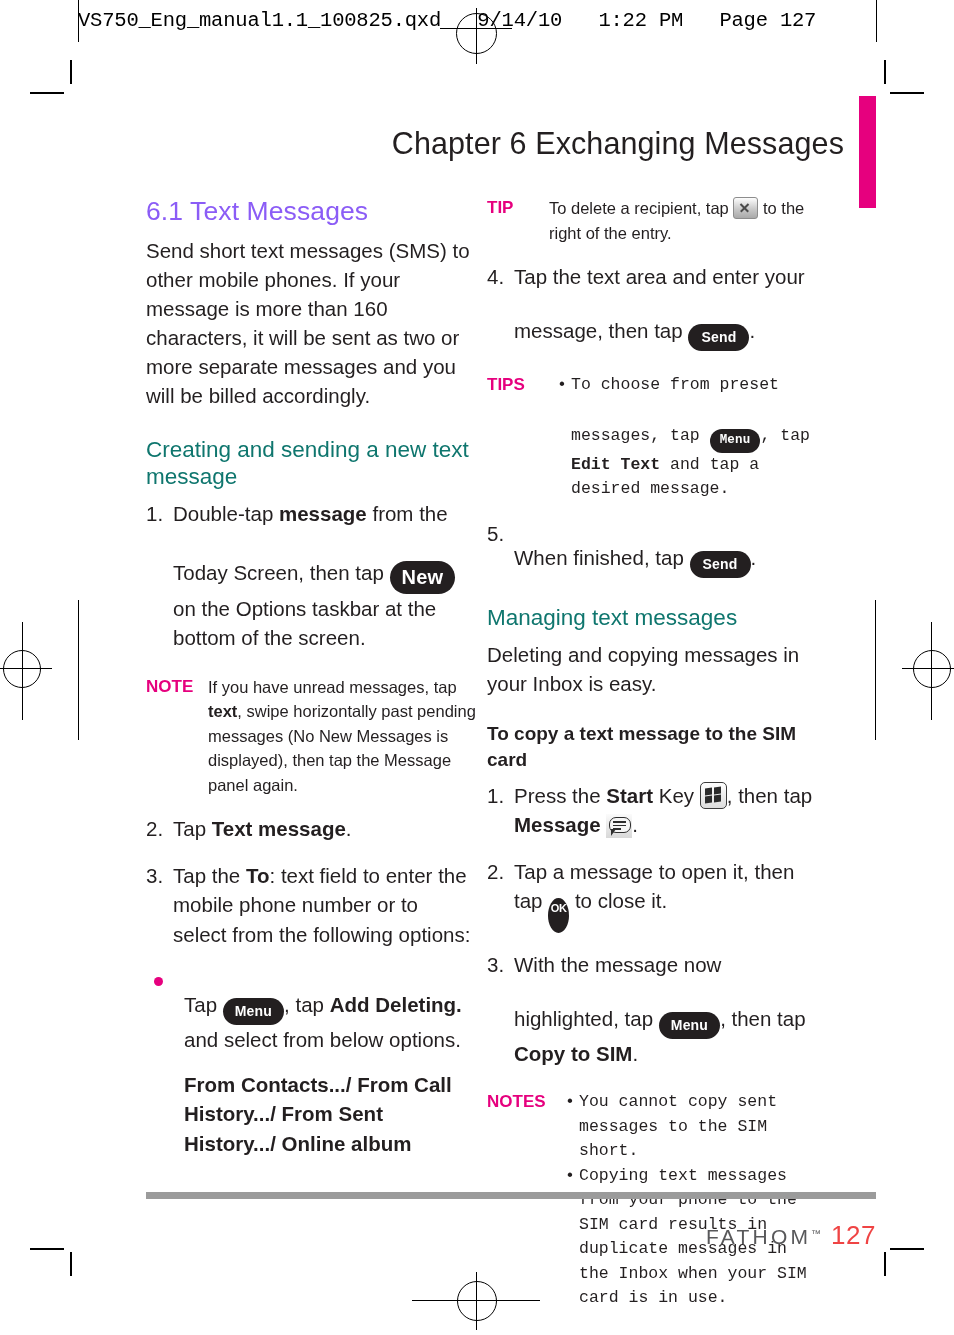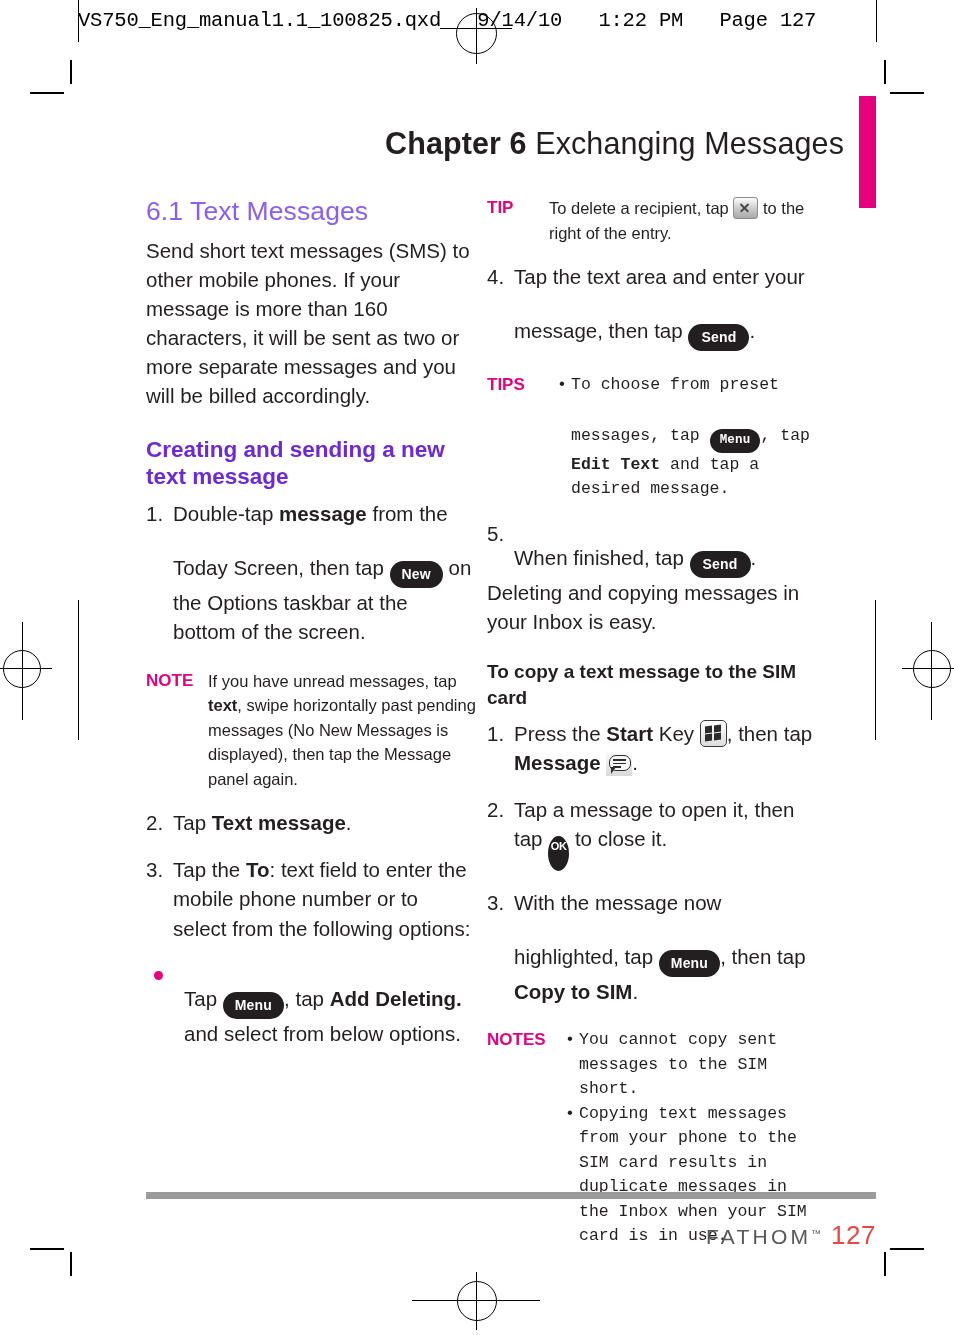--- a/index.html
+++ b/index.html
@@ -56,45 +56,45 @@
     background: #e6007e;
   }
   #chapter-title {
     position: absolute;
     right: 32px; top: 56px;
     font-size: 30.5px;
     color: #231f20;
     white-space: nowrap;
     letter-spacing: 0.1px;
   }
-  #chapter-title .num { font-weight: bold; }
+  #chapter-title .num { font-weight: normal; }
 
   
   .column {
     position: absolute;
     top: 150px;
     width: 330px;
   }
   #col-left  { left: 68px; }
   #col-right { left: 409px; }
 
   
   .h-section {
     color: #8b5cf6;
     font-size: 26.5px;
     margin: 0 0 9px 0;
     font-weight: normal;
     letter-spacing: 0.1px;
   }
   .h-sub {
-    color: #6d28d9;
+    color: #0f766e;
     font-size: 22.5px;
     line-height: 27px;
     margin: 26px 0 9px 0;
-    font-weight: bold;
+    font-weight: normal;
   }
   .h-bold {
     font-size: 19px;
     font-weight: bold;
     line-height: 26px;
     margin: 23px 0 8px 0;
     color: #231f20;
   }
 
   p.body {
@@ -179,21 +179,21 @@
     vertical-align: -4px;
     background: #231f20;
     color: #ffffff;
     border-radius: 999px;
     font-weight: bold;
     text-align: left;
     line-height: 1;
     letter-spacing: 0.2px;
     margin-top: 32px;
   }
-  .chip.new  { font-size: 14px; padding: 6px 12px 7px; }
+  .chip.new  { font-size: 20px; padding: 6px 12px 7px; }
   .chip.menu { font-size: 14px; padding: 6px 12px 7px; }
   .chip.send { font-size: 14px; padding: 6px 13px 7px; }
   .chip.small { font-size: 12.5px; padding: 5px 10px 6px; vertical-align: -3px; }
 
   .icon-x {
     display: inline-block;
     vertical-align: -5px;
     width: 23px; height: 20px;
     border: 1px solid #8d8d8d;
     border-radius: 3px;
@@ -379,20 +379,21 @@
         <span class="marker">3.</span><span>Tap the </span><b>To</b><span>: text field to enter the mobile phone number or to select from the following options:</span>
       </li>
     </ol>
 
     <ul class="bullets">
       <li class="bullet">
         <span class="dot"></span><span>Tap </span><span class="chip menu">Menu</span><span>, tap </span><b>Add Deleting.</b><span> and select from below options.</span>
       </li>
     </ul>
 
+    <div class="indented-bold">From Contacts.../ From Call History.../ From Sent History.../ Online album</div>
   </div>
 
   <div class="column" id="col-right">
 
     <div class="callout" style="margin-top:0;">
       <span class="kicker">TIP</span><span>To delete a recipient, tap </span><span class="icon-x"></span><span> to the right of the entry.</span>
     </div>
 
     <ol class="steps">
       <li class="step">
@@ -406,20 +407,21 @@
         <li><span>To choose from preset messages, tap </span><span class="chip small">Menu</span><span>, tap </span><b>Edit Text</b><span> and tap a desired message.</span></li>
       </ul>
     </div>
 
     <ol class="steps">
       <li class="step">
         <span class="marker">5.</span><span>When finished, tap </span><span class="chip send">Send</span><span>.</span>
       </li>
     </ol>
 
+    <h3 class="h-sub">Managing text messages</h3>
 
     <p class="body">Deleting and copying messages in your Inbox is easy.</p>
 
     <h4 class="h-bold">To copy a text message to the SIM card</h4>
 
     <ol class="steps">
       <li class="step first">
         <span class="marker">1.</span><span>Press the </span><b>Start</b><span> Key </span><span class="icon-start"><i class="pane p1"></i><i class="pane p2"></i><i class="pane p3"></i><i class="pane p4"></i></span><span>, then tap </span><b>Message</b>&nbsp;<span class="icon-message"><span class="bubble">
               <i class="l1"></i>
               <i class="l2"></i>

